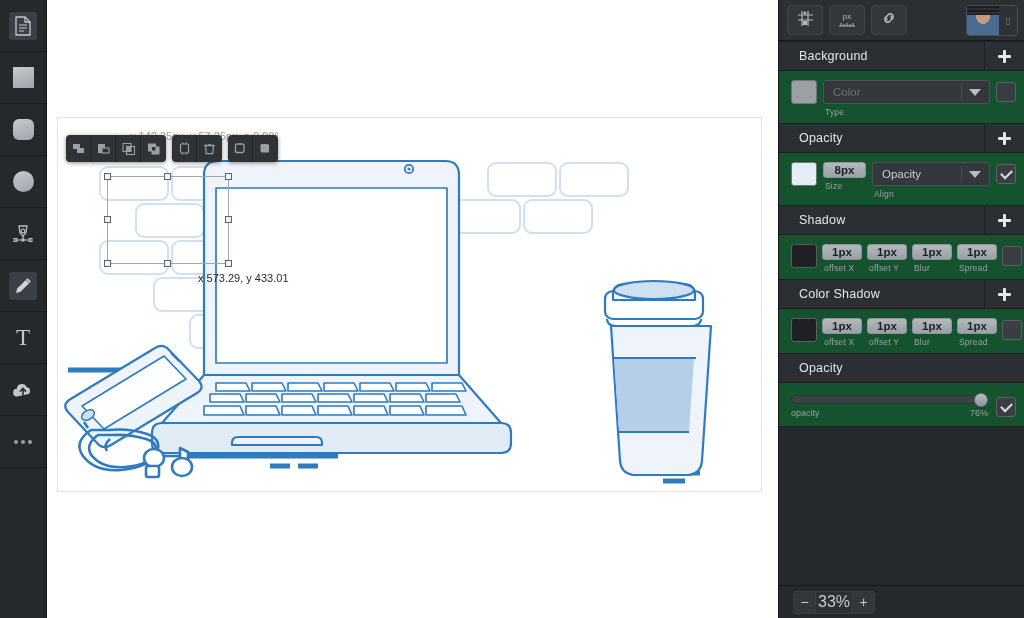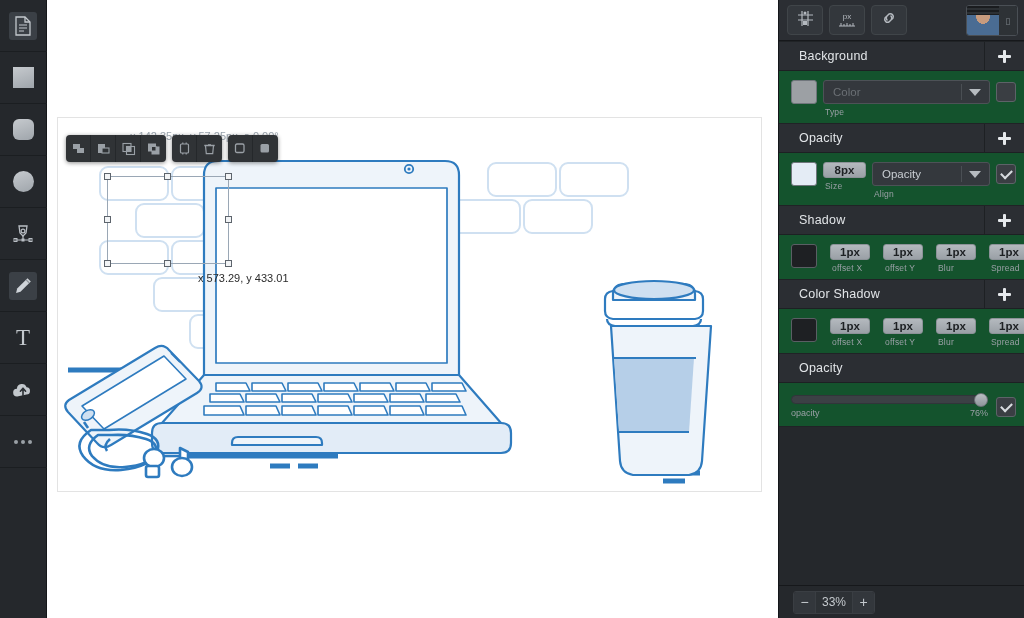--- a/index.html
+++ b/index.html
@@ -178,21 +178,21 @@
     width:20px; height:20px; border-radius:3px;
     border:1px solid #5d6368; background:#3a3e43;
     display:flex;align-items:center;justify-content:center;
     cursor:pointer; margin-top:2px; flex:0 0 auto;
   }
   .chk.on:after{
     content:""; width:9px;height:5px;border-left:2px solid #d8dce0;border-bottom:2px solid #d8dce0;
     transform:rotate(-45deg) translate(1px,-1px);
   }
   .shadow-sw { background:#1e2023; border-color:#5a5f64; }
-  .row-shadow { gap:13px; padding-right:22px; }
+  .row-shadow { gap:5px; padding-right:22px; }
 
   .opacity-body { padding:12px 8px 8px 12px; display:flex; align-items:flex-start; gap:8px;}
   .slider-col { flex:1; }
   .track {
     height:9px; border-radius:5px; background:#3c4045; border:1px solid #31353a;
     position:relative;
   }
   .knob {
     position:absolute; right:-1px; top:50%; margin-top:-7px;
     width:14px;height:14px;border-radius:50%;
@@ -206,21 +206,21 @@
   #zoom-bar {
     height:33px; background:#25282c; border-top:1px solid #16181b;
     display:flex; align-items:center; padding-left:14px;
   }
   .zoom-group { display:flex; border-radius:3px; overflow:hidden; border:1px solid #3a3e43;}
   .zb {
     width:21px;height:21px; background:#33373c; color:#c5cace; font-size:14px;
     display:flex;align-items:center;justify-content:center; cursor:pointer;
   }
   .zval {
-    min-width:38px;height:21px;background:#2d3135;color:#c5cace;font-size:12px;
+    min-width:38px;height:21px;background:#2d3135;color:#c5cace;font-size:16px;
     display:flex;align-items:center;justify-content:center;
     border-left:1px solid #3a3e43;border-right:1px solid #3a3e43;
   }
 </style>
 </head>
 <body>
 
 <div id="app">
 
   <div id="left-rail">

